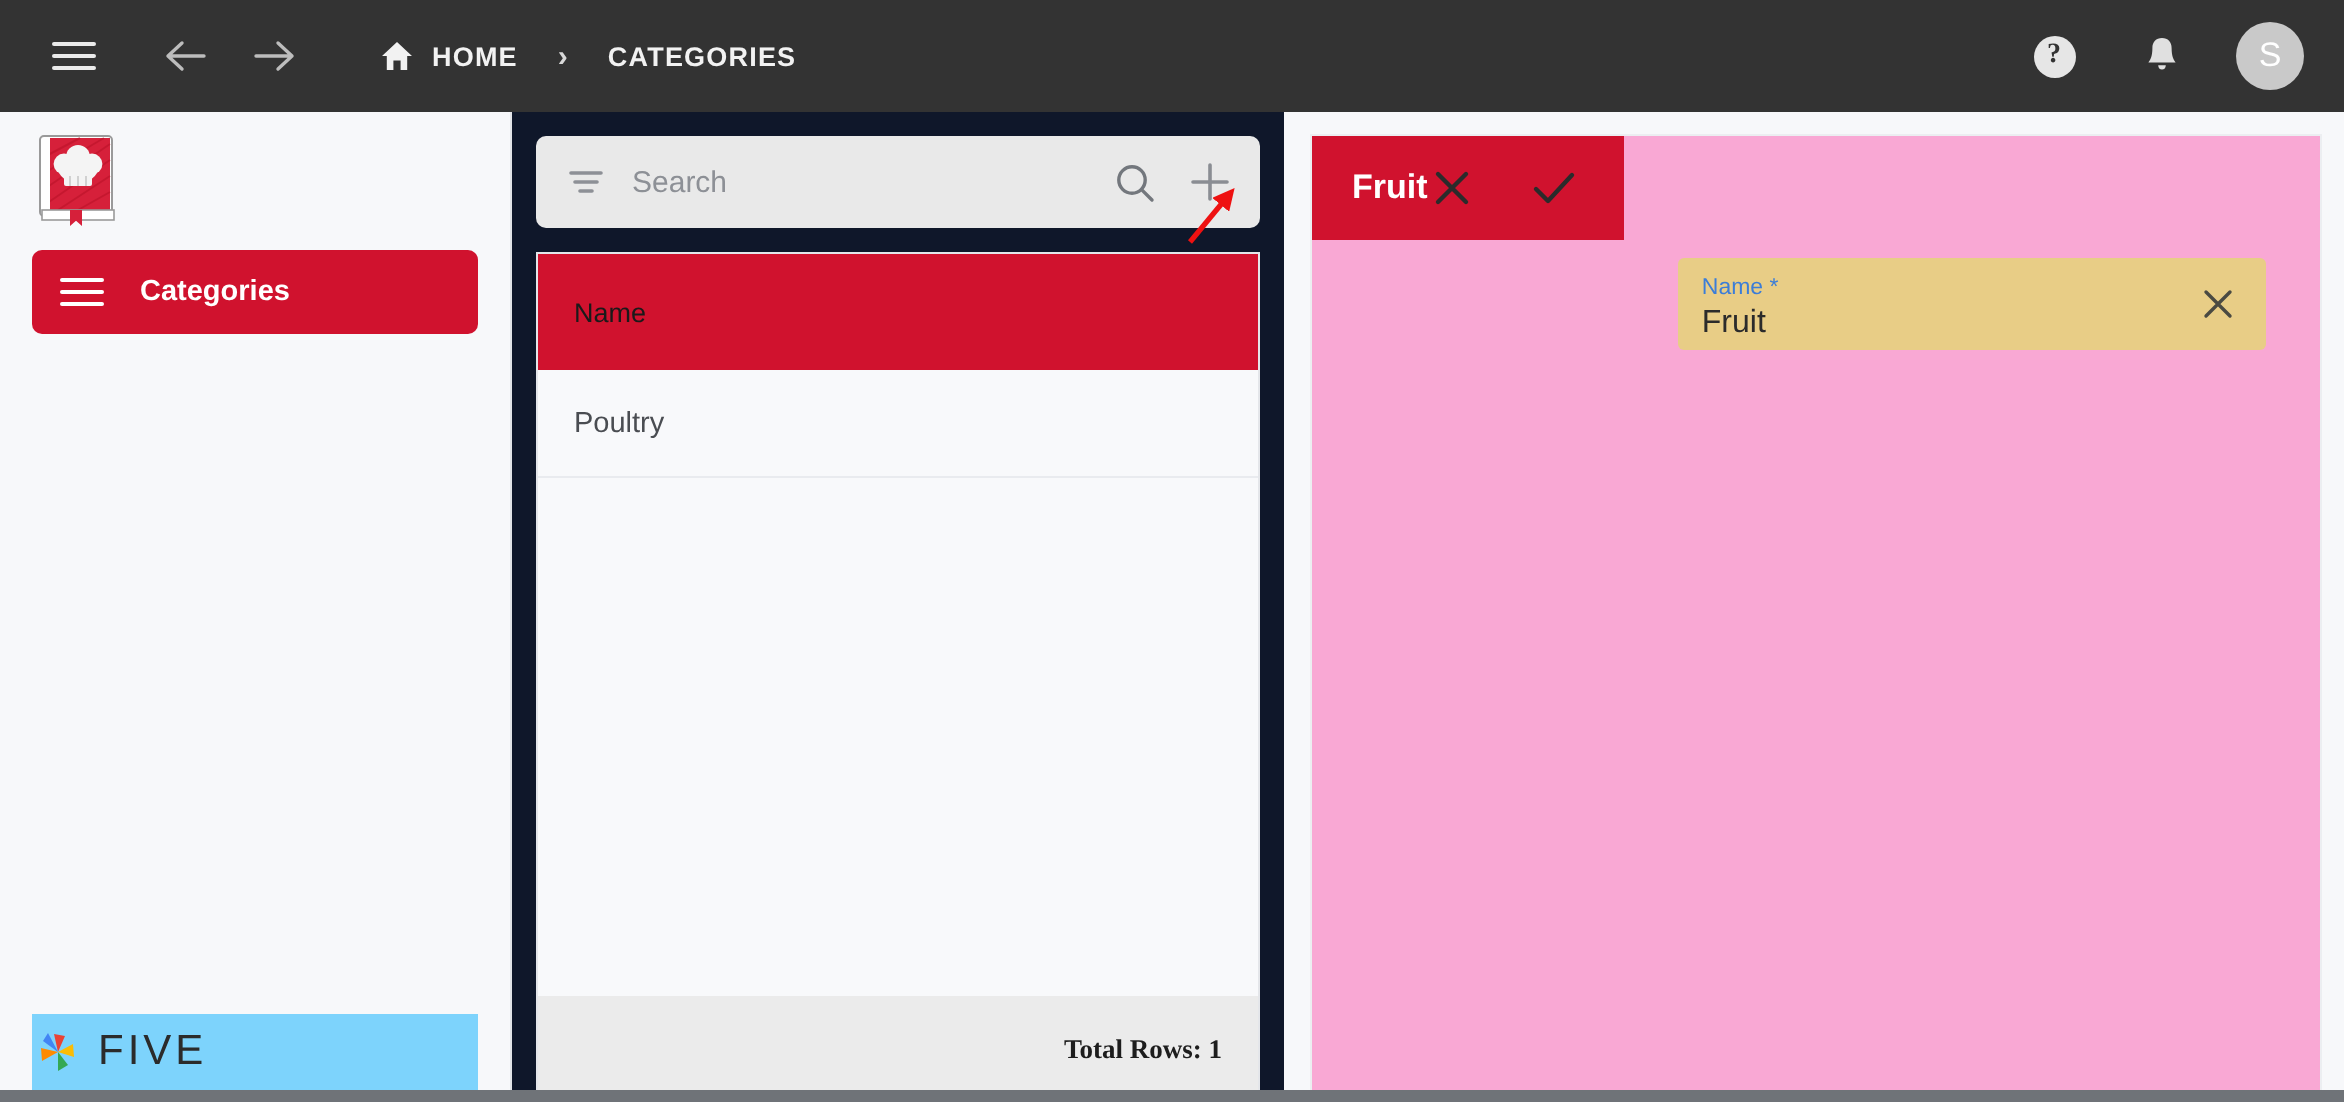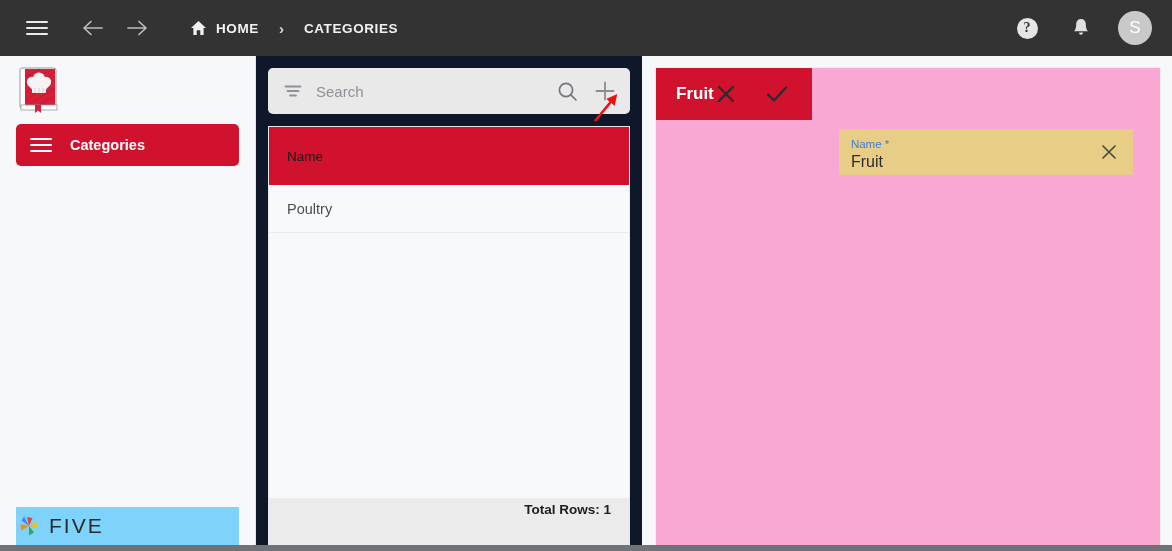--- a/index.html
+++ b/index.html
@@ -134,29 +134,29 @@
     min-height: 0; position: relative; overflow: hidden;
   }
   .thead {
     background: #d0122e; height: 58px; flex: 0 0 58px;
     display: flex; align-items: center;
     padding: 0 18px; color: #1a1a1a;
     font-size: 13.5px; font-weight: normal;
   }
   .tbody { flex: 1 1 auto; background: #f8f9fb; min-height: 0; }
   .trow {
-    height: 48px; display: flex; align-items: center;
+    height: 54px; display: flex; align-items: center;
     padding: 0 18px; font-size: 14.5px; color: #4a4d52;
     background: #f8f9fb; border-bottom: 1px solid #e9ebef;
     cursor: pointer;
   }
   .tfoot {
     flex: 0 0 47px; background: #ebebeb;
-    display: flex; align-items: flex-start; justify-content: flex-end;
-    padding: 4px 18px; font-size: 13.5px; font-weight: bold; color: #1d1d1d;
+    display: flex; align-items: flex-end; justify-content: flex-end;
+    padding: 12px 18px; font-size: 13.5px; font-weight: bold; color: #1d1d1d; font-family: Liberation Serif, serif;
   }
 
   
   .detail {
     flex: 1 1 auto; min-width: 0;
     padding: 12px 12px 0 14px;
     display: flex; flex-direction: column;
   }
   .detail-card {
     flex: 1 1 auto; display: flex; flex-direction: row;

